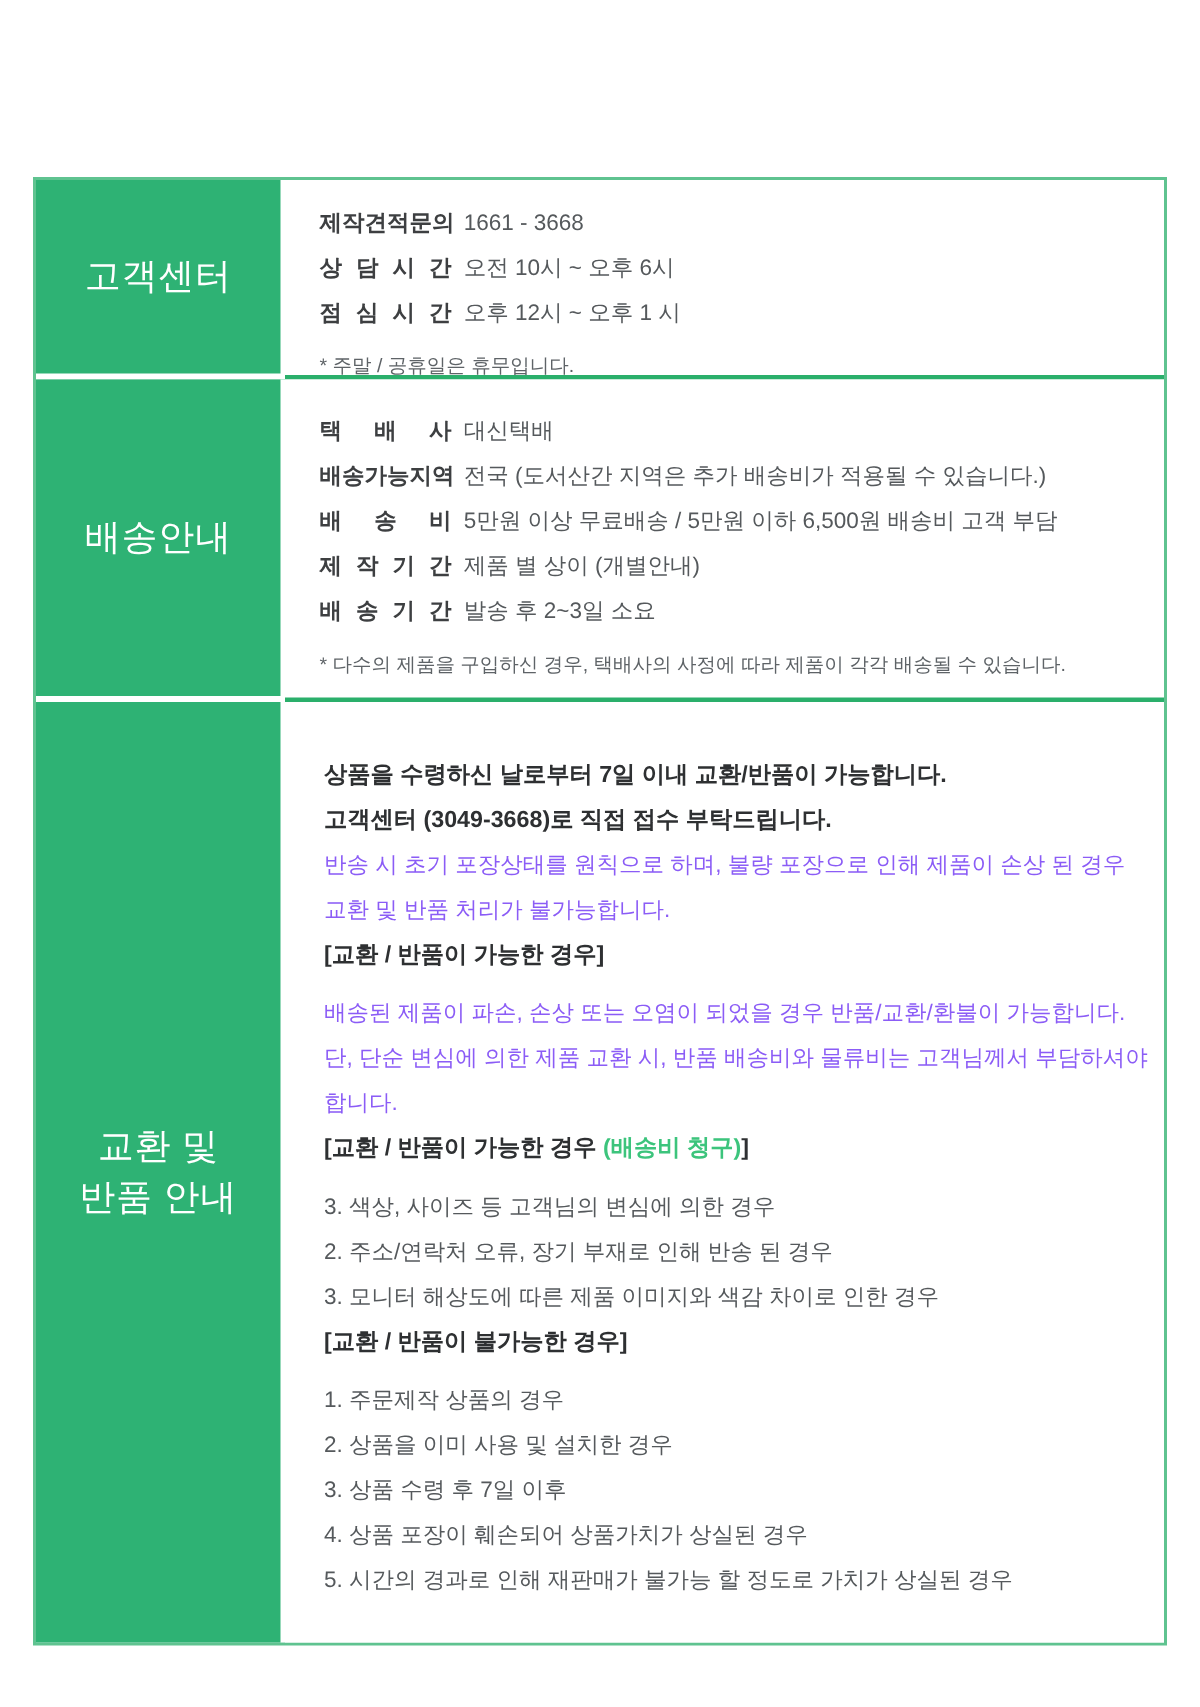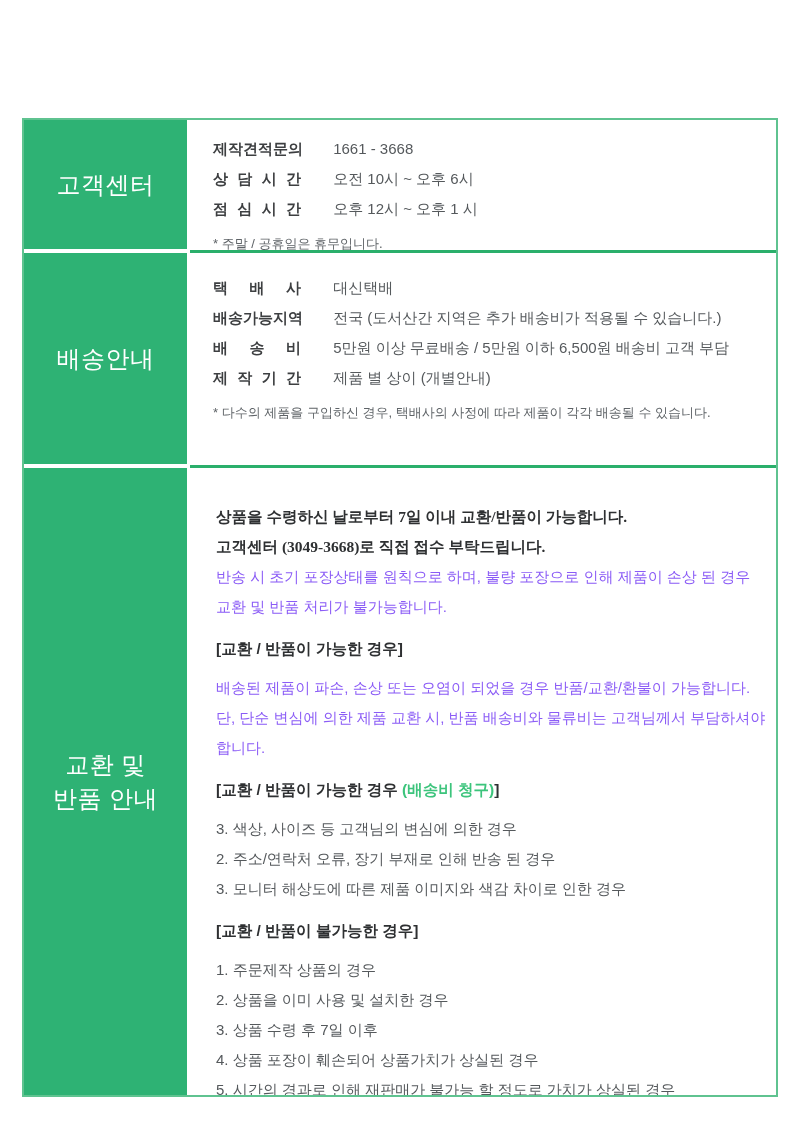--- a/index.html
+++ b/index.html
@@ -36,29 +36,29 @@
   .cell-2 { padding: 25px 0 0 23px; }
   .cell-3 { padding: 34px 0 0 26px; }
 
   .kv-row { margin-bottom: 10px; font-size: 15px; line-height: 20px; white-space: nowrap; }
   .kv-label {
     display: inline-block; width: 88px; vertical-align: top;
     font-weight: bold; color: #3d3f41;
     text-align: justify; text-align-last: justify;
     margin-right: 4px;
   }
-  .kv-value { color: #55595c; margin-left: 24px; }
+  .kv-value { color: #55595c; }
   .footnote { font-size: 13px; color: #5e6367; margin-top: 16px; line-height: 18px; }
   .cell-2 .footnote { }
 
   .line { font-size: 15px; line-height: 30px; color: #8b5cf6; }
-  .line.bold { font-weight: bold; color: #2e3032; font-size: 15.5px; font-family: Liberation Serif, serif; }
+  .line.bold { font-weight: bold; color: #2e3032; font-size: 15.5px; }
   .bracket-heading {
     font-size: 15.5px; font-weight: bold; color: #2e3032;
-    line-height: 30px; margin-top: 12px; margin-bottom: 9px;
+    line-height: 30px; margin-top: 0; margin-bottom: 9px;
   }
   .bracket-heading .green { color: #3cc47c; }
   .numbered { font-size: 15px; line-height: 30px; color: #55595c; }
 </style>
 </head>
 <body>
 
 <div class="info-table">
 
   <div class="label-cell">
@@ -93,20 +93,24 @@
       <span class="kv-value">전국 (도서산간 지역은 추가 배송비가 적용될 수 있습니다.)</span>
     </div>
     <div class="kv-row">
       <span class="kv-label">배 송 비</span>
       <span class="kv-value">5만원 이상 무료배송 / 5만원 이하 6,500원 배송비 고객 부담</span>
     </div>
     <div class="kv-row">
       <span class="kv-label">제 작 기 간</span>
       <span class="kv-value">제품 별 상이 (개별안내)</span>
     </div>
+    <div class="kv-row">
+      <span class="kv-label">배 송 기 간</span>
+      <span class="kv-value">발송 후 2~3일 소요</span>
+    </div>
     <div class="footnote">* 다수의 제품을 구입하신 경우, 택배사의 사정에 따라 제품이 각각 배송될 수 있습니다.</div>
   </div>
 
   <div class="label-cell last">
     <span>교환 및</span>
     <span>반품 안내</span>
   </div>
   <div class="content-cell cell-3 last">
     <div class="line bold">상품을 수령하신 날로부터 7일 이내 교환/반품이 가능합니다.</div>
     <div class="line bold">고객센터 (3049-3668)로 직접 접수 부탁드립니다.</div>

